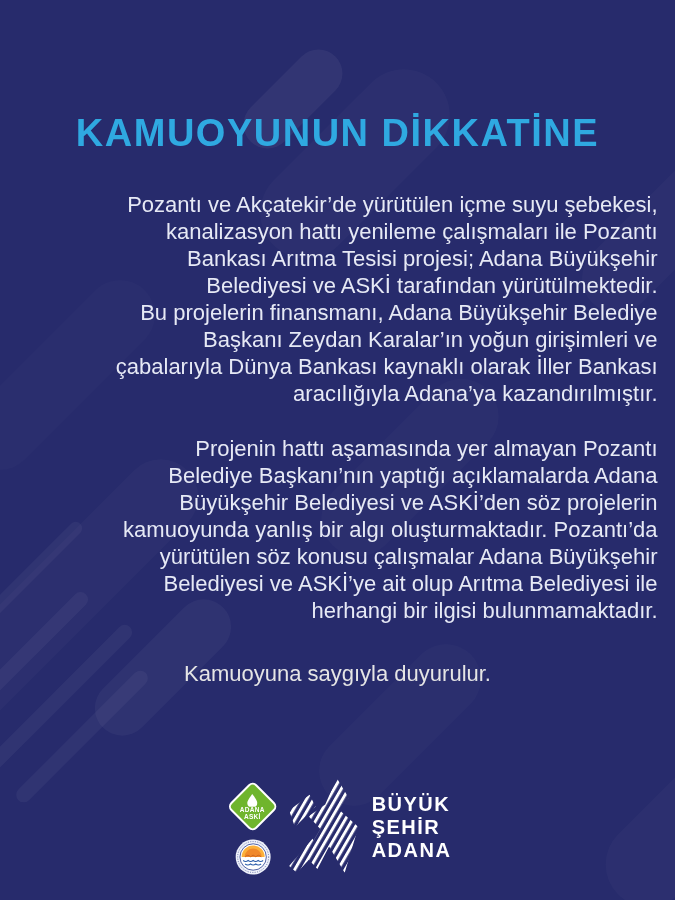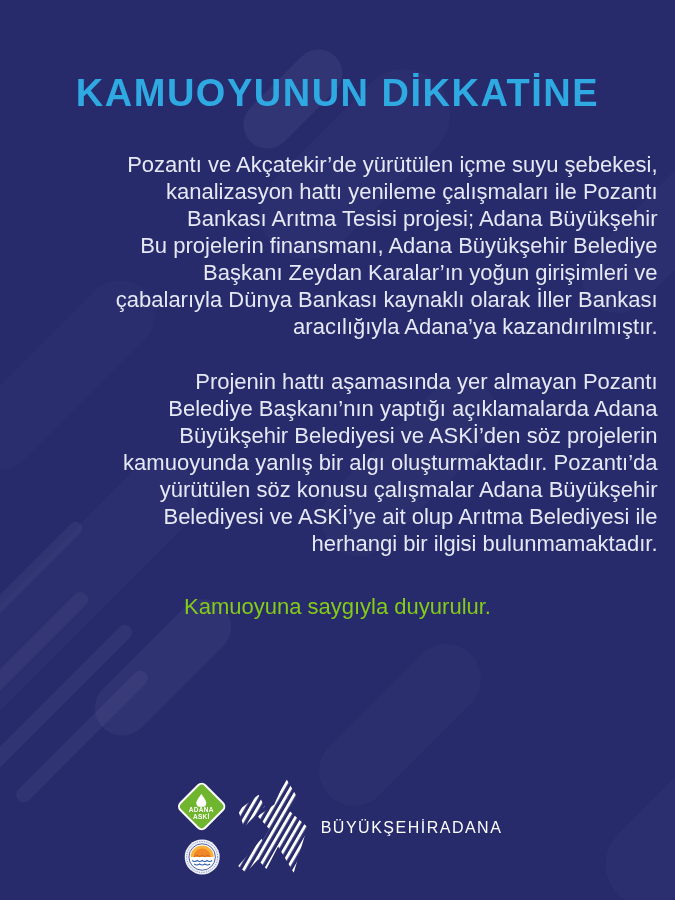--- a/index.html
+++ b/index.html
@@ -15,21 +15,21 @@
   .bg-stripe{
     position:absolute;
     background:rgba(255,255,255,0.04);
     border-radius:999px;
     transform:rotate(-45deg);
     pointer-events:none;
   }
   .content{position:relative;z-index:2;}
   .title{
     margin:0;
-    padding-top:69px;
+    padding-top:109px;
     text-align:center;
     color:#2fa9e1;
     font-size:38px;
     line-height:48px;
     font-weight:700;
     letter-spacing:1.5px;
   }
   .para{
     margin:0 auto;
     width:640px;
@@ -37,21 +37,21 @@
     color:#e6e9f5;
     font-size:22px;
     line-height:27px;
     font-weight:400;
   }
   .para-1{margin-top:34px;}
   .para-2{margin-top:28px;}
   .closing{
     margin-top:36px;
     text-align:center;
-    color:#84cc16;
+    color:#e5e5e5;
     font-size:22px;
     line-height:27px;
   }
   
   .footer{
     position:absolute;
     left:50%;
     bottom:24px;
     transform:translateX(-50%);
     display:flex;
@@ -79,24 +79,24 @@
   .aski-inner{
     transform:rotate(-45deg);
     display:flex;flex-direction:column;align-items:center;
     line-height:1;
   }
   .aski-word{
     color:#ffffff;font-weight:700;font-size:6.5px;letter-spacing:.3px;
   }
   .brand-mark{display:block;}
   .brand-text{
-    display:flex;flex-direction:row;
+    display:flex;flex-direction:column;
     color:#ffffff;
-    font-weight:400;
-    font-size:16px;
+    font-weight:700;
+    font-size:20px;
     line-height:23px;
     letter-spacing:1.5px;
   }
 </style>
 </head>
 <body>
 
 <div class="poster">
 
   <div class="bg-stripe" style="left:233px;top:75px;width:120px;height:48px;background:rgba(255,255,255,0.05);"></div>
@@ -113,20 +113,21 @@
   <div class="bg-stripe" style="left:300px;top:690px;width:200px;height:70px;background:rgba(255,255,255,0.018);"></div>
   <div class="bg-stripe" style="left:580px;top:760px;width:260px;height:85px;background:rgba(255,255,255,0.022);"></div>
 
   <div class="content">
     <h1 class="title">KAMUOYUNUN DİKKATİNE</h1>
 
     <div class="para para-1">
       <div>Pozantı ve Akçatekir’de yürütülen içme suyu şebekesi,</div>
       <div>kanalizasyon hattı yenileme çalışmaları ile Pozantı</div>
       <div>Bankası Arıtma Tesisi projesi; Adana Büyükşehir</div>
+      <div>Belediyesi ve ASKİ tarafından yürütülmektedir.</div>
       <div>Bu projelerin finansmanı, Adana Büyükşehir Belediye</div>
       <div>Başkanı Zeydan Karalar’ın yoğun girişimleri ve</div>
       <div>çabalarıyla Dünya Bankası kaynaklı olarak İller Bankası</div>
       <div>aracılığıyla Adana’ya kazandırılmıştır.</div>
     </div>
 
     <div class="para para-2">
       <div>Projenin hattı aşamasında yer almayan Pozantı</div>
       <div>Belediye Başkanı’nın yaptığı açıklamalarda Adana</div>
       <div>Büyükşehir Belediyesi ve ASKİ’den söz projelerin</div>

